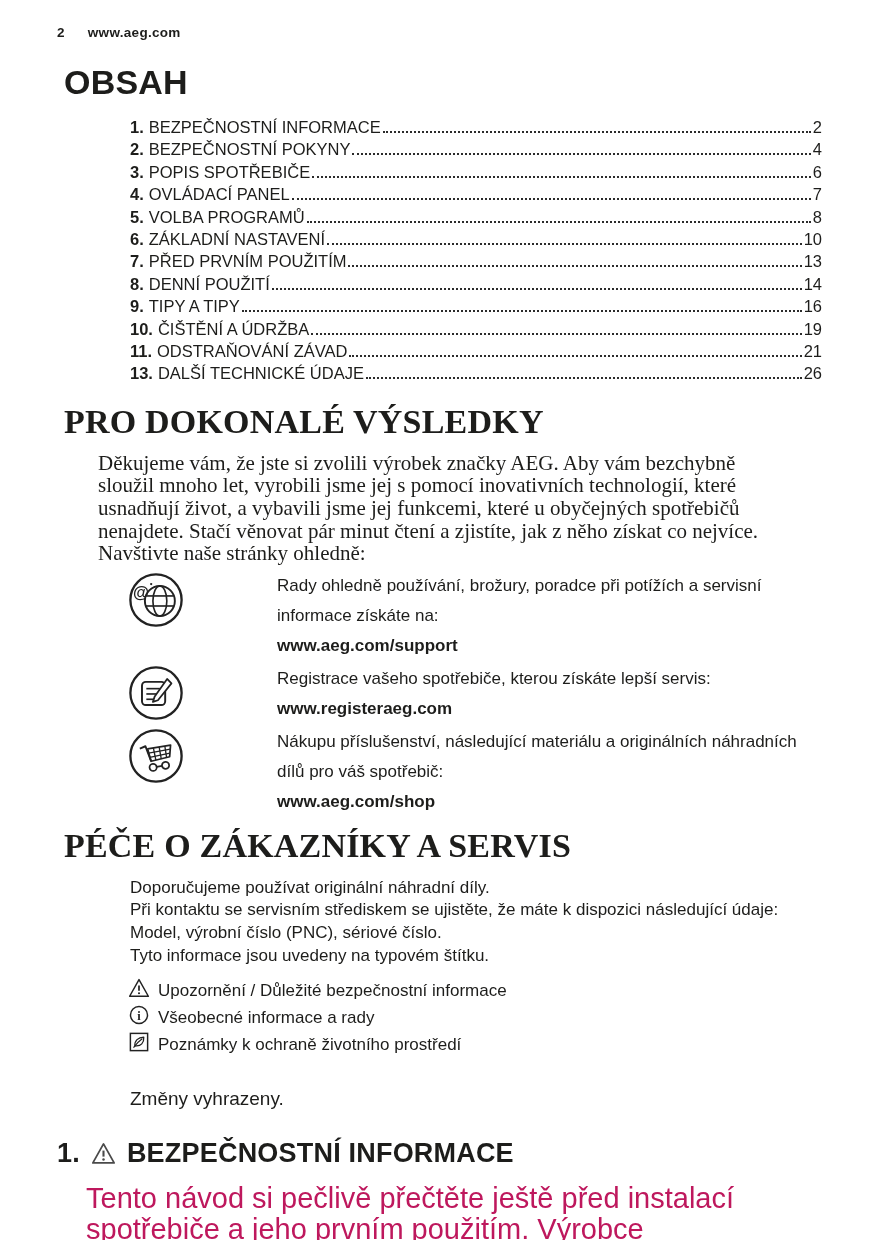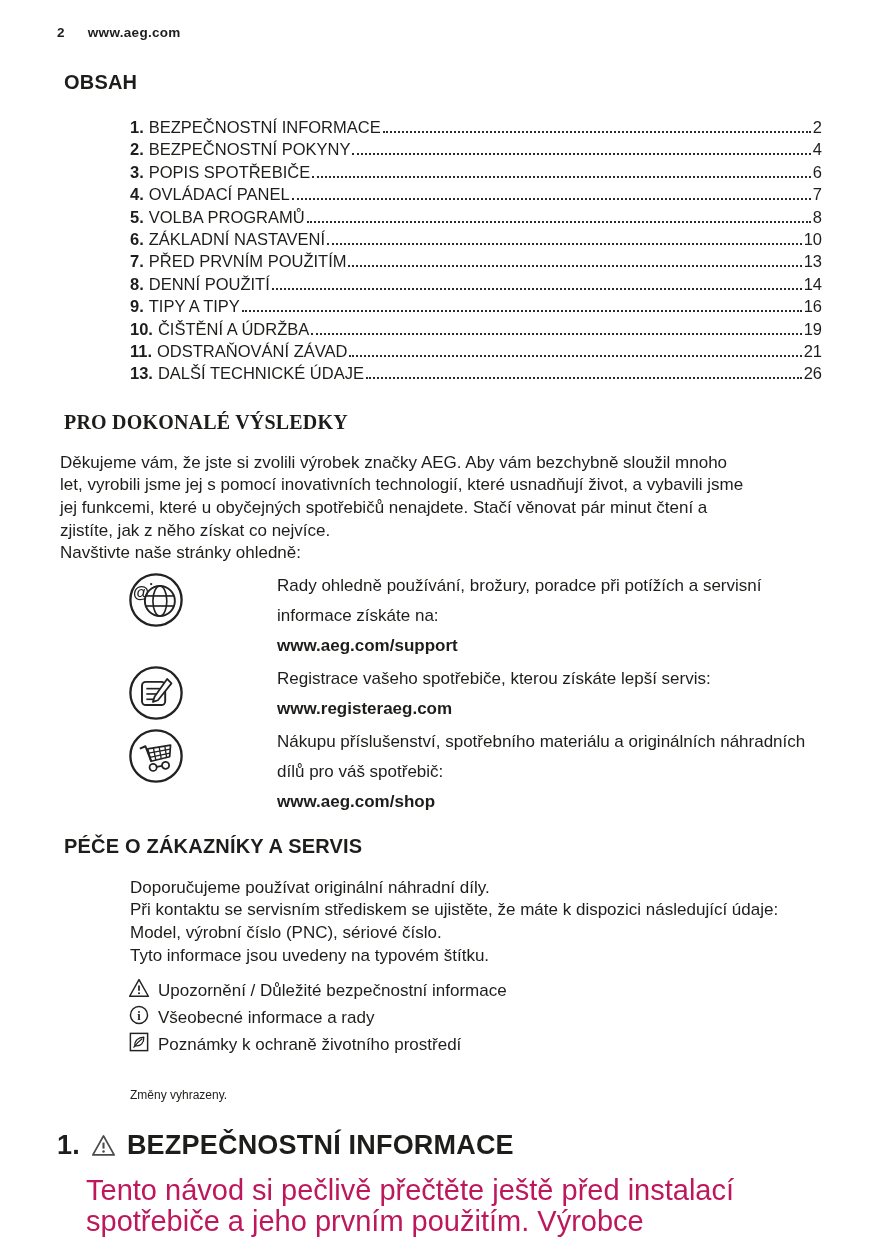--- a/index.html
+++ b/index.html
@@ -5,46 +5,46 @@
   html,body{margin:0;padding:0;}
   body{
     width:874px;height:1240px;background:#ffffff;
     font-family:"Liberation Sans", sans-serif;color:#1d1d1b;
     overflow:hidden;position:relative;
   }
   .page{width:874px;height:1240px;position:relative;}
   
   .hdr{display:flex;gap:23px;padding:25px 0 0 57px;font-size:13.5px;font-weight:bold;letter-spacing:.3px;}
   
-  .h-big{font-size:20px;font-weight:bold;letter-spacing:.2px;margin:0 6px 0 64px;line-height:34px;}
+  .h-big{font-size:34px;font-weight:bold;letter-spacing:.2px;margin:0 6px 0 64px;line-height:34px;}
   .h-obsah{margin-top:25px;}
   .h-perfect{margin-top:20px;font-family:Liberation Serif, serif;}
-  .h-care{margin-top:12px;}
+  .h-care{margin-top:12px;font-family:Liberation Serif, serif;}
   
   .toc{margin:17px 0 0 130px;width:692px;}
   .toc-row{display:flex;align-items:baseline;font-size:16.5px;line-height:22.4px;white-space:nowrap;}
   .toc-num{font-weight:bold;margin-right:5px;}
   .toc-dots{flex:1;border-bottom:2px dotted #2b2b2b;margin:0 2px 4px 2px;min-width:20px;}
   .toc-page{text-align:right;}
   
-  .para{margin:13px 0 0 60px;width:688px;font-size:17px;line-height:22.6px;}
+  .para{margin:13px 0 0 98px;width:688px;font-size:21px;line-height:22.6px;font-family:Liberation Serif, serif;}
   .para div{margin:0;}
   .visit-line{margin:0;}
   
   .links{margin:6px 0 0 127px;width:700px;}
   .link-row{display:flex;align-items:flex-start;margin-bottom:3px;}
   .circle-ic{width:58px;height:58px;flex:0 0 58px;margin-right:48px;}
   .link-text{font-size:17px;line-height:30px;width:580px;margin-left:44px;}
   .link-url{font-weight:bold;}
   
   .care-para{margin:14px 0 0 130px;width:688px;font-size:17px;line-height:22.6px;}
   .legend{margin:10px 0 0 128px;}
   .legend-row{display:flex;font-size:17px;line-height:27px;}
   .legend-ic{width:22px;height:22px;margin-right:8px;flex:0 0 22px;}
-  .note{margin:30px 0 0 130px;font-size:12px;}
+  .note{margin:30px 0 0 130px;font-size:19px;}
   
   .sec1-head{display:flex;align-items:center;margin:28px 0 0 57px;font-size:27px;font-weight:bold;letter-spacing:.2px;}
   .sec1-num{margin-right:10px;}
   .sec1-tri{width:27px;height:25px;margin-right:10px;}
   .sec1-body{margin:14px 0 0 86px;width:655px;font-size:29px;line-height:31px;color:#be185d;}
   svg{display:block;}
 </style>
 </head>
 <body>
 
@@ -181,21 +181,21 @@
           <line x1="34" y1="21" x2="35.2" y2="33.6" stroke="#222" stroke-width="1.4"></line>
           <line x1="40" y1="20.5" x2="40.8" y2="32.8" stroke="#222" stroke-width="1.4"></line>
           <line x1="22.7" y1="26.3" x2="45.3" y2="24.2" stroke="#222" stroke-width="1.4"></line>
           <line x1="23.5" y1="30.8" x2="44.6" y2="28.3" stroke="#222" stroke-width="1.4"></line>
           <circle cx="26" cy="41.5" r="3.7" fill="none" stroke="#222" stroke-width="1.8"></circle>
           <circle cx="39" cy="40.5" r="3.7" fill="none" stroke="#222" stroke-width="1.8"></circle>
           <line x1="29.7" y1="41.3" x2="35.3" y2="40.8" stroke="#222" stroke-width="1.8"></line>
         </g>
       </svg>
       <div class="link-text">
-        <span>Nákupu příslušenství, spotřebního materiálu a originálních náhradních dílů pro váš spotřebič:</span><br>
+        <span>Nákupu příslušenství, následující materiálu a originálních náhradních dílů pro váš spotřebič:</span><br>
         <span class="link-url">www.aeg.com/shop</span>
       </div>
     </div>
 
   </div>
 
   <div class="h-big h-care">PÉČE O ZÁKAZNÍKY A SERVIS</div>
   <div class="care-para">
     <div>Doporučujeme používat originální náhradní díly.</div>
     <div>Při kontaktu se servisním střediskem se ujistěte, že máte k dispozici následující údaje: Model, výrobní číslo (PNC), sériové číslo.</div>

